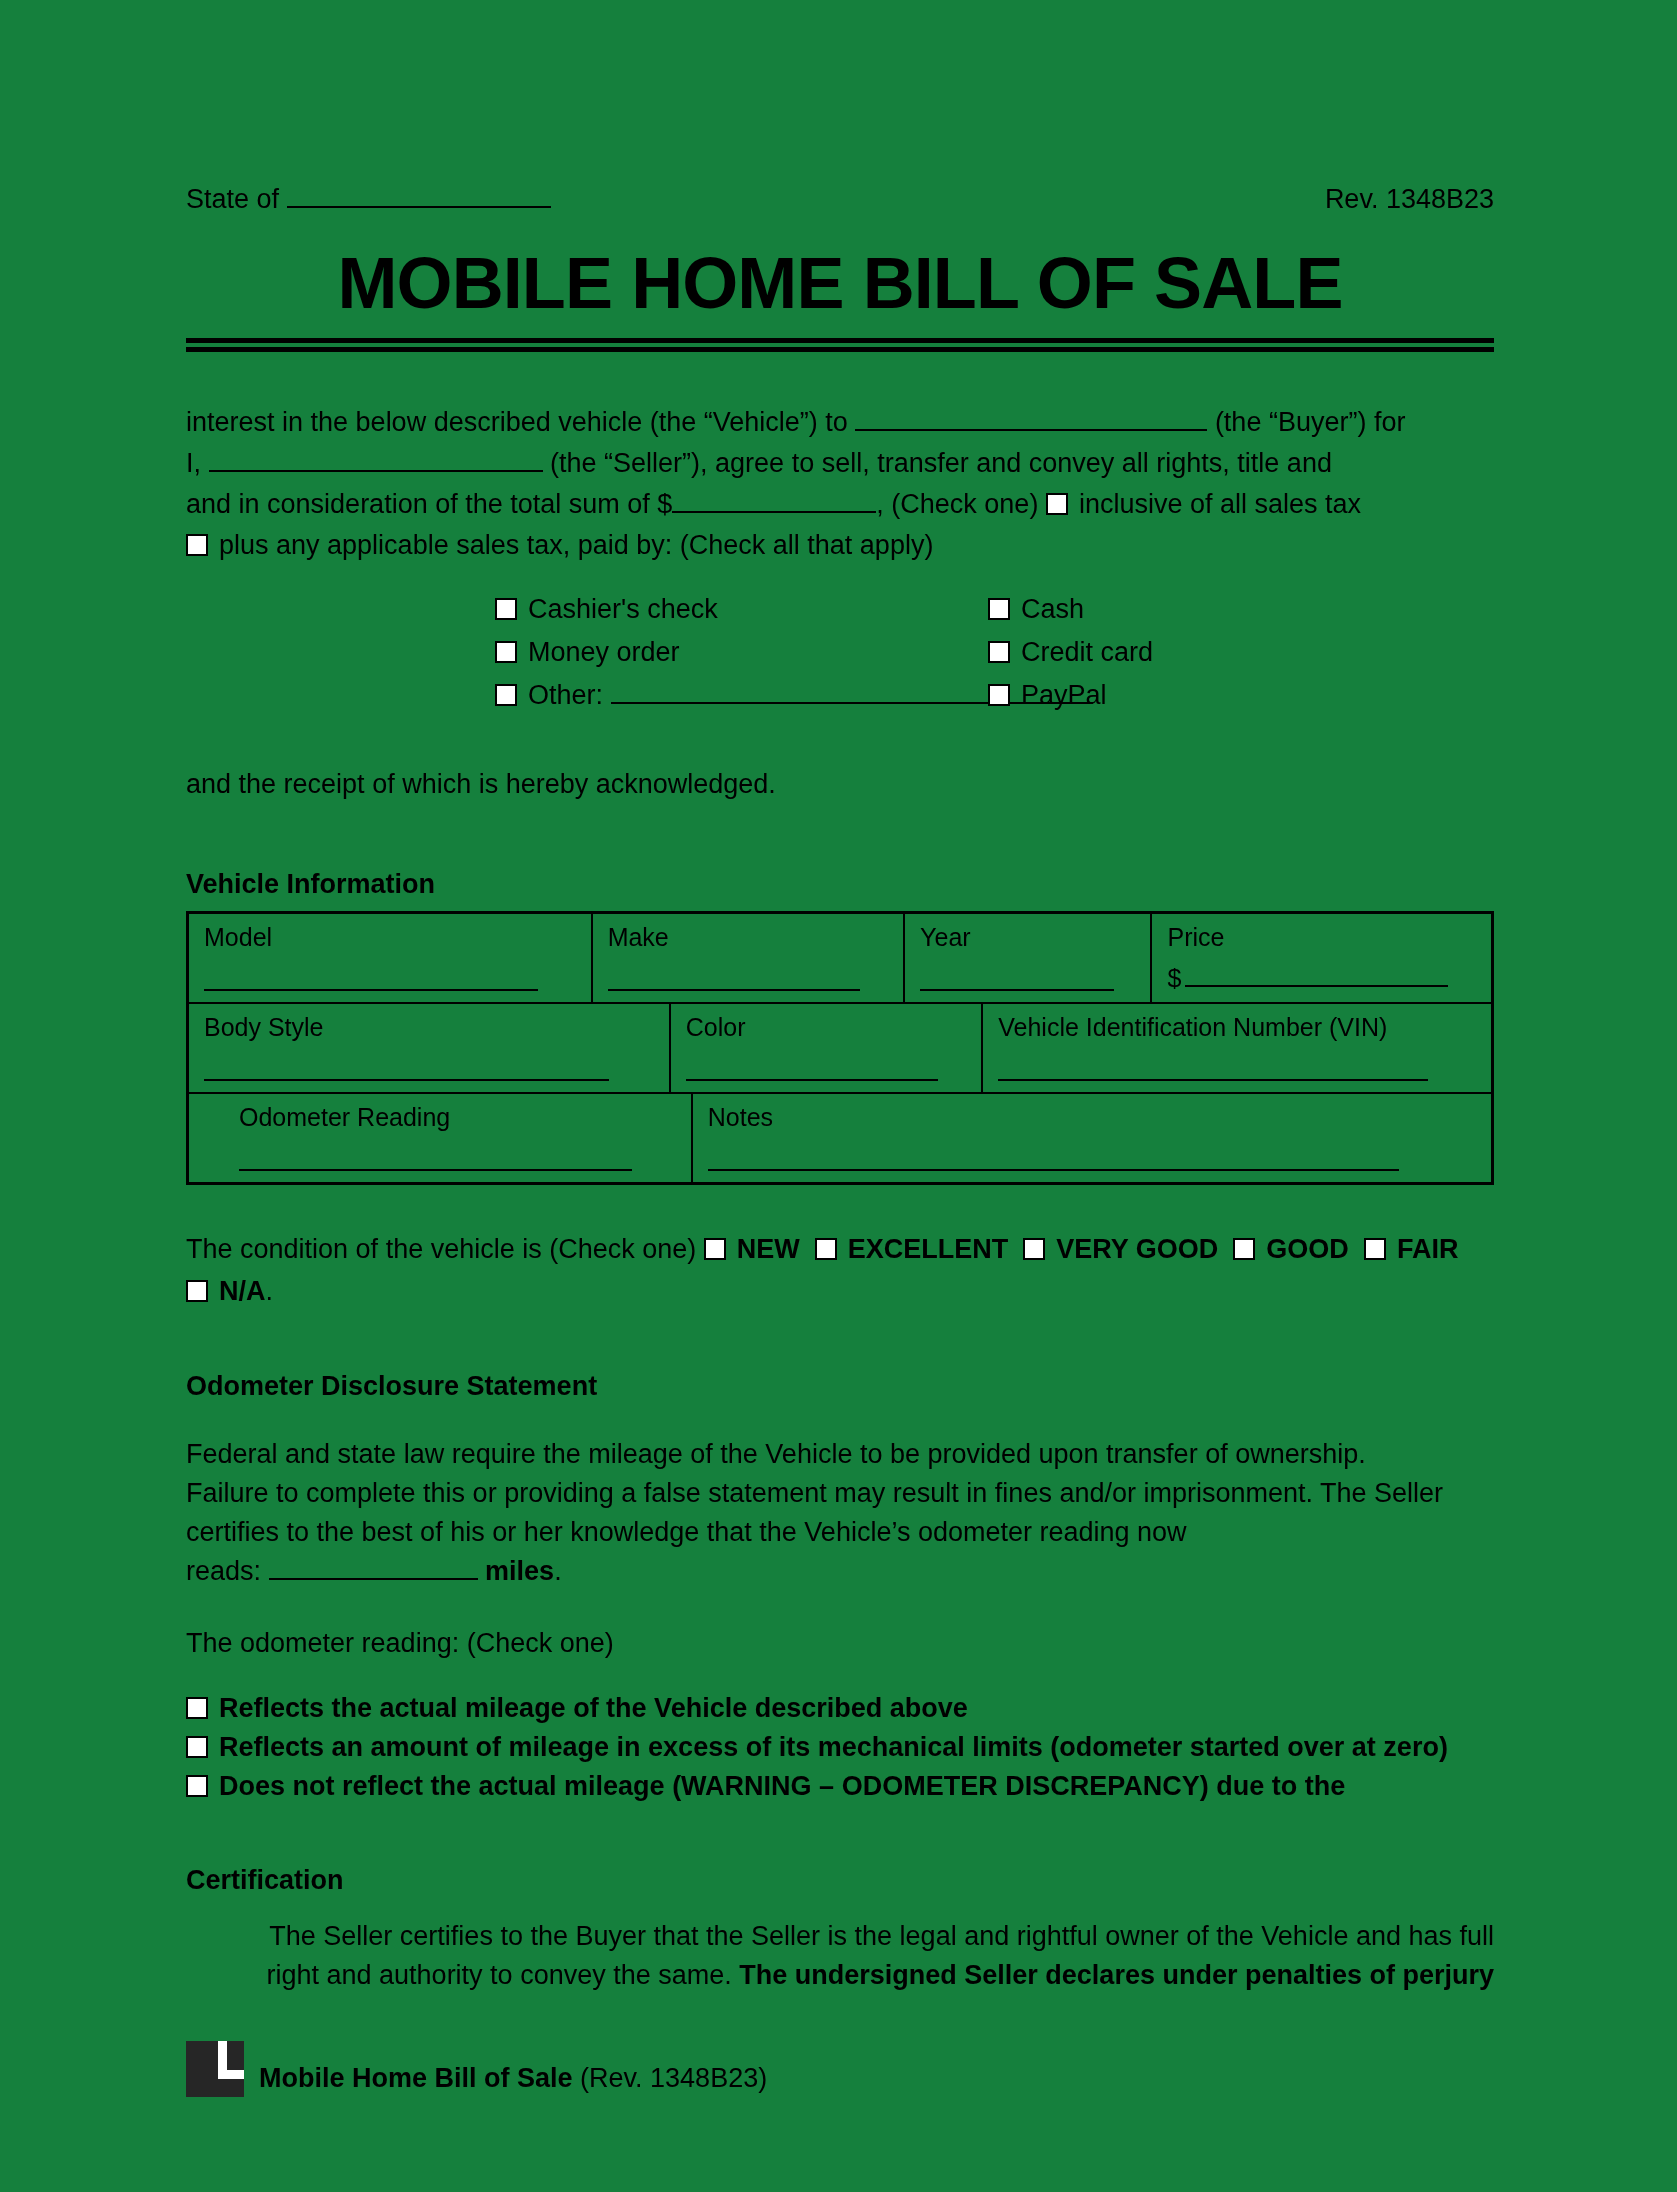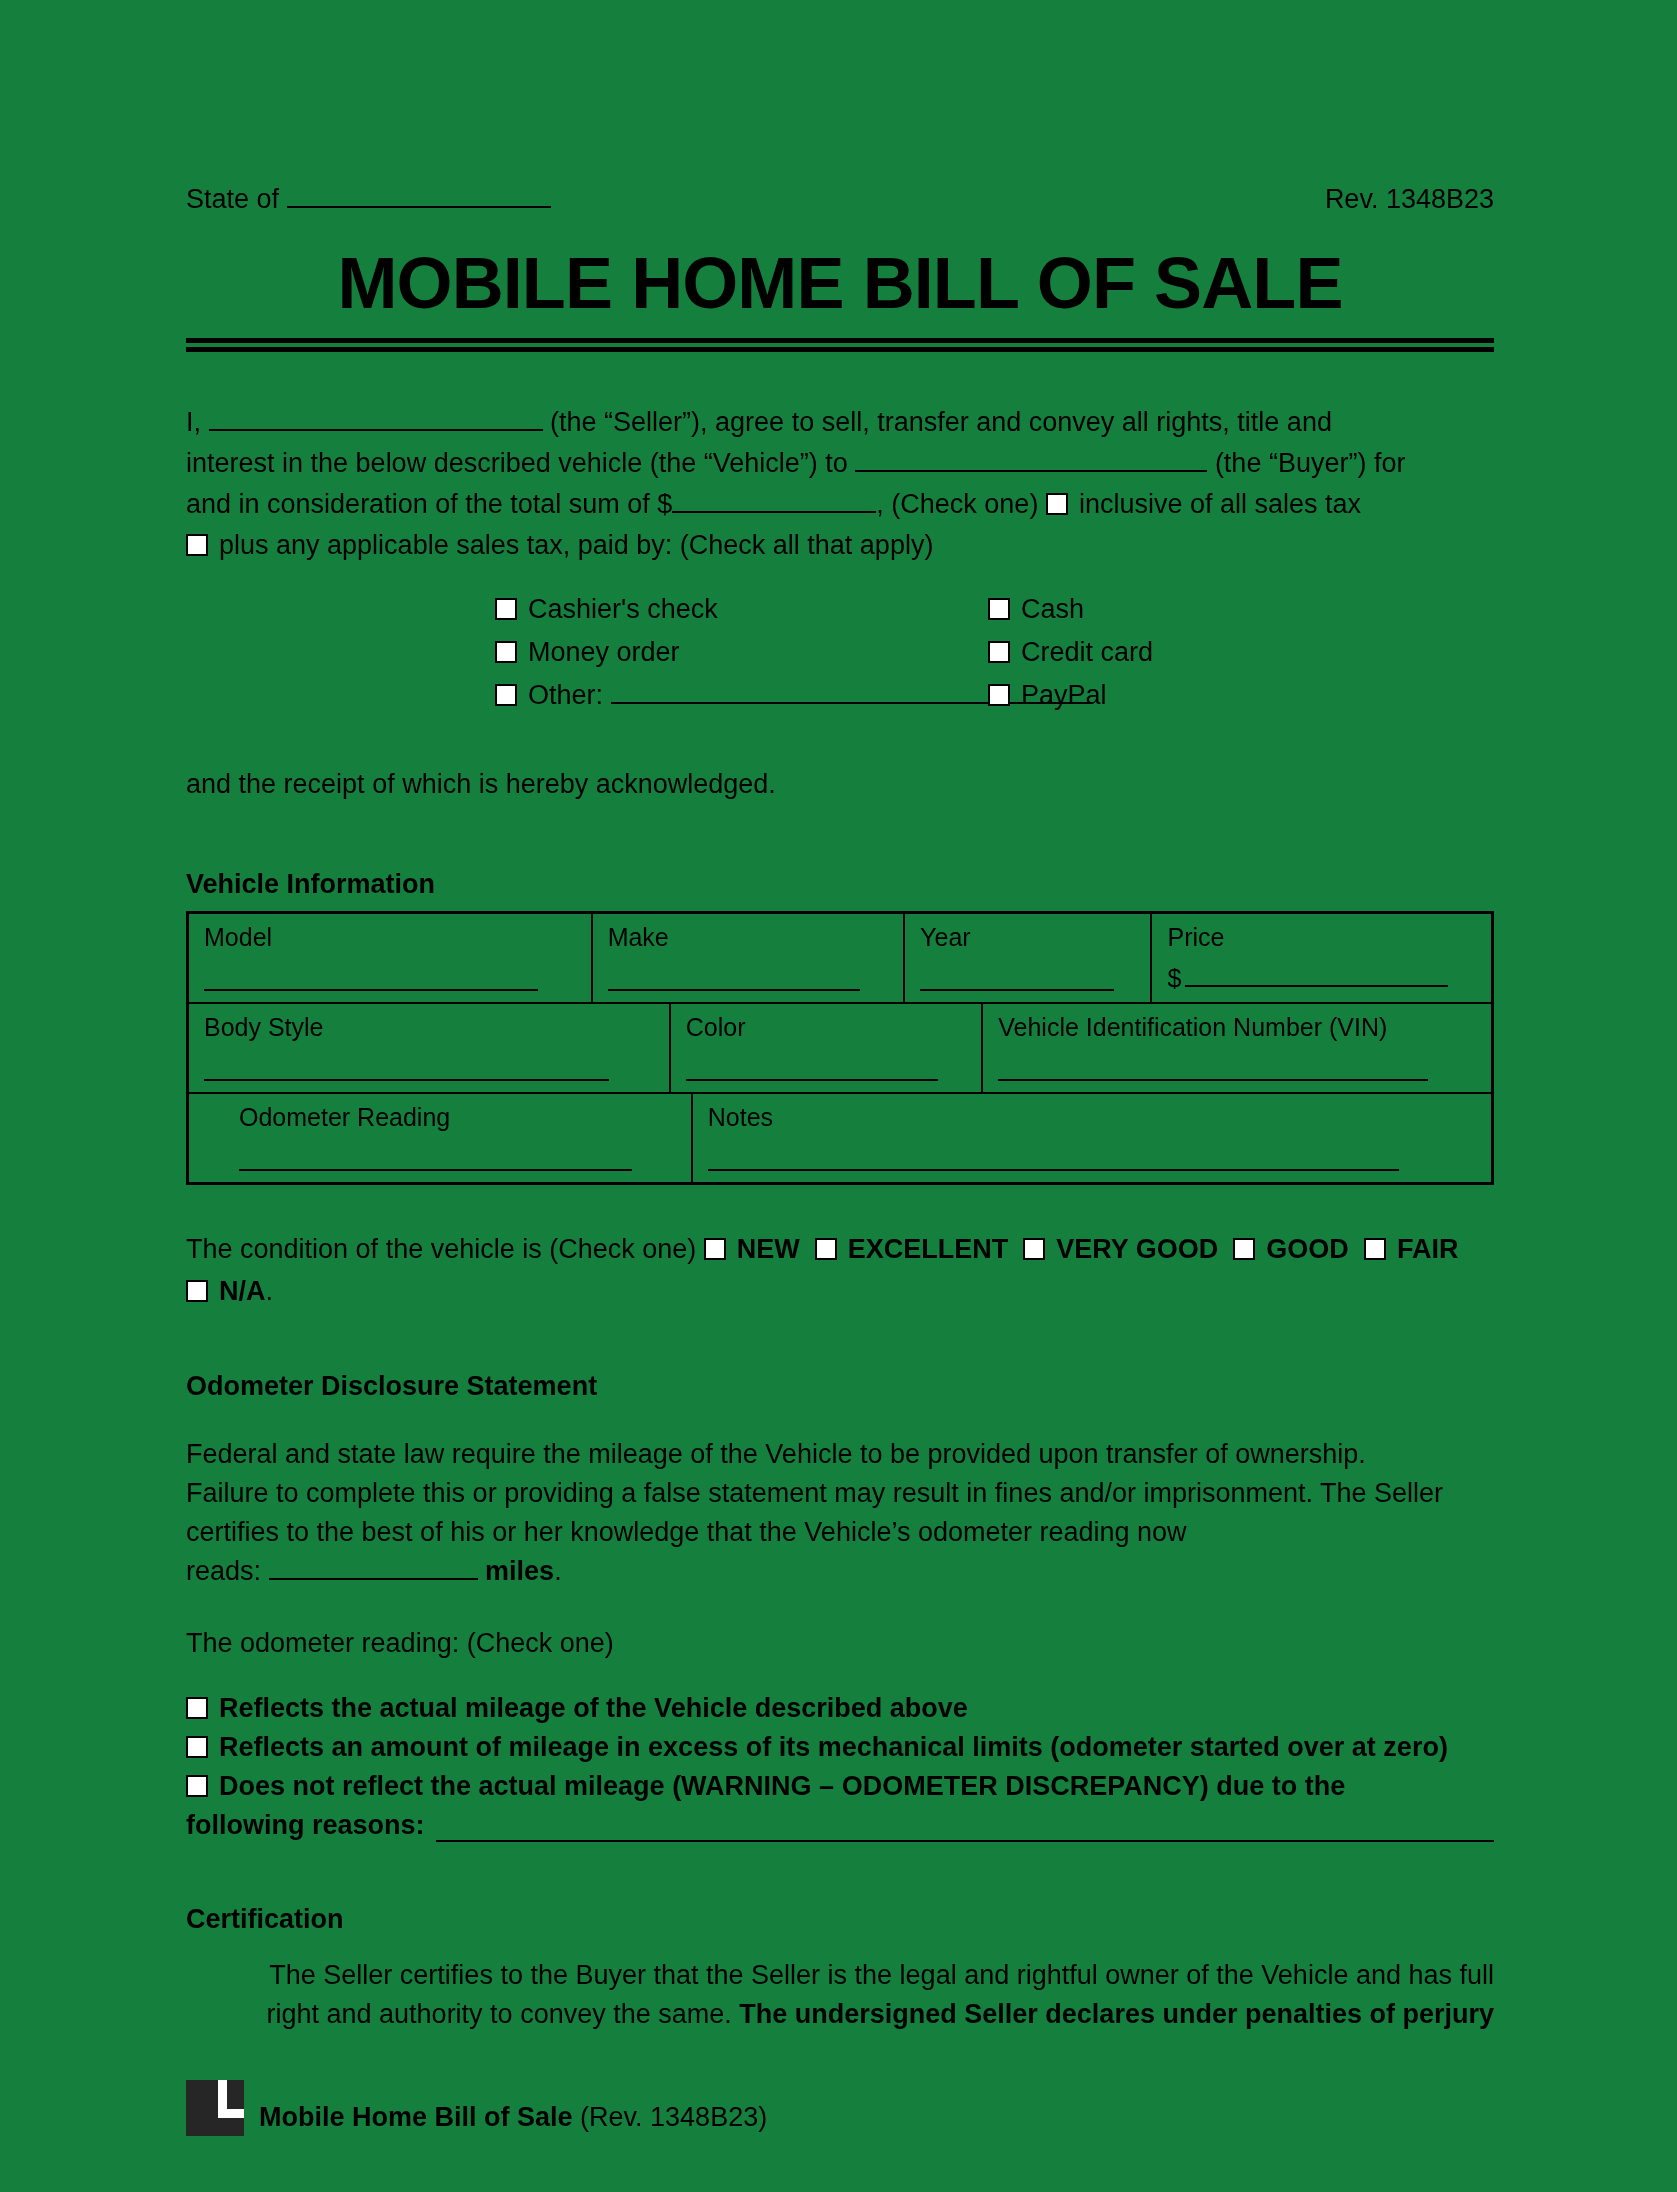--- a/index.html
+++ b/index.html
@@ -73,28 +73,28 @@
         <span class="blank w285"></span>
       </div>
       <div>Rev. 1348B23</div>
     </div>
 
     <div class="title">MOBILE HOME BILL OF SALE</div>
     <div class="double-rule"></div>
 
     <div class="para intro">
       <div class="line">
+        <span>interest in the below described vehicle (the “Vehicle”) to</span>
+        <span class="blank w380"></span>
+        <span>(the “Buyer”) for</span>
+      </div>
+      <div class="line">
         <span>I,</span>
         <span class="blank w360"></span>
         <span>(the “Seller”), agree to sell, transfer and convey all rights, title and</span>
-      </div>
-      <div class="line">
-        <span>interest in the below described vehicle (the “Vehicle”) to</span>
-        <span class="blank w380"></span>
-        <span>(the “Buyer”) for</span>
       </div>
       <div class="line">
         <span>and in consideration of the total sum of $</span><span class="blank w220"></span><span>, (Check one)</span>
         <span class="cb"></span><span>inclusive of all sales tax</span>
       </div>
       <div class="line">
         <span class="cb"></span><span>plus any applicable sales tax, paid by: (Check all that apply)</span>
       </div>
     </div>
 
@@ -202,24 +202,20 @@
     <div class="odo-options">
       <div class="line">
         <span class="cb"></span><span>Reflects the actual mileage of the Vehicle described above</span>
       </div>
       <div class="line">
         <span class="cb"></span><span>Reflects an amount of mileage in excess of its mechanical limits (odometer started over at zero)</span>
       </div>
       <div class="line">
         <span class="cb"></span><span>Does not reflect the actual mileage (WARNING – ODOMETER DISCREPANCY) due to the</span>
       </div>
-      <div class="reasons-line">
-        <span>following reasons:</span>
-        <span class="blank-fill"></span>
-      </div>
     </div>
 
     <div class="section-heading cert-heading">Certification</div>
     <div class="cert-para">
       <div class="line">The Seller certifies to the Buyer that the Seller is the legal and rightful owner of the Vehicle and has full</div>
       <div class="line">
         <span>right and authority to convey the same.</span>
         <span class="bold">The undersigned Seller declares under penalties of perjury</span>
       </div>
     </div>

